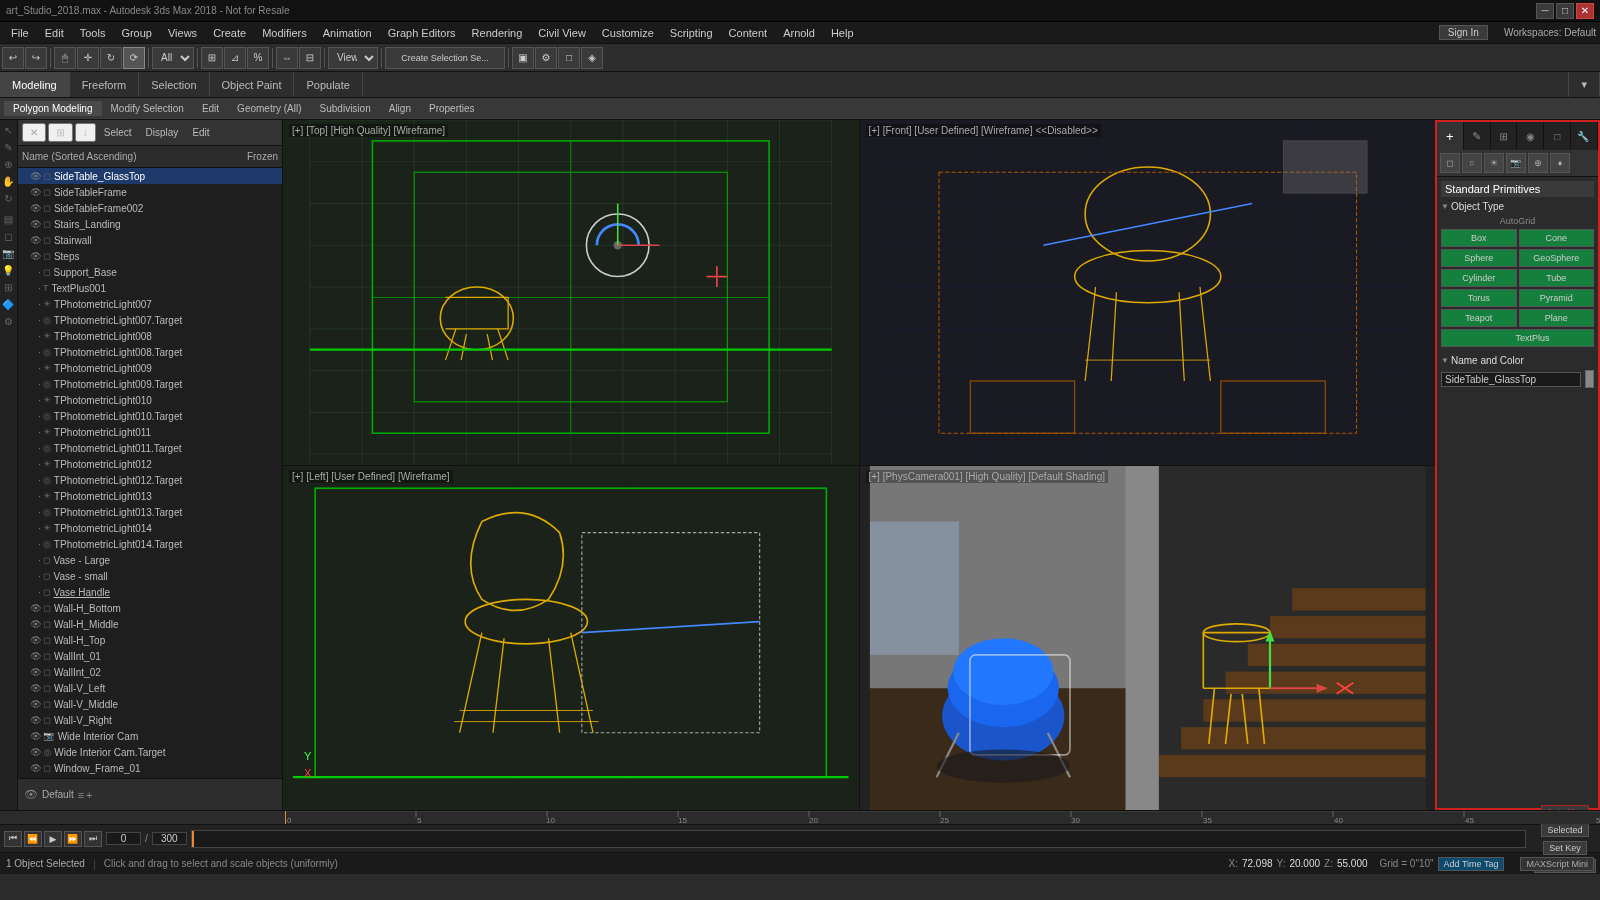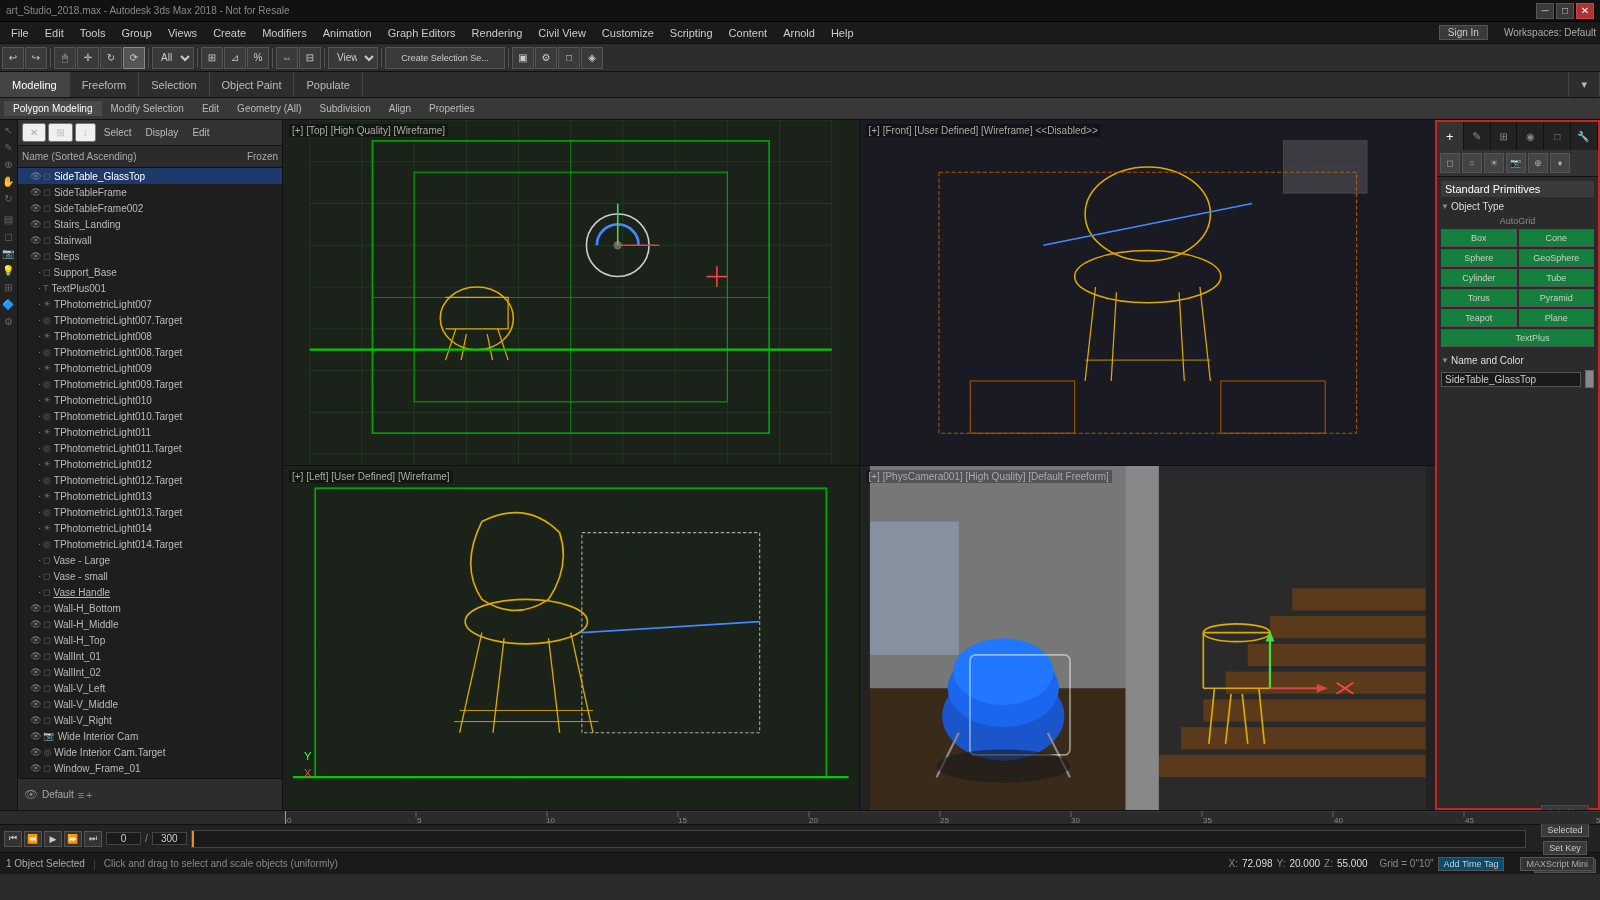--- a/index.html
+++ b/index.html
@@ -608,21 +608,21 @@
         <line x1="0" y1="280" x2="500" y2="280" stroke="#00cc00" stroke-width="2"></line>
 
         <text x="10" y="280" fill="#ff4444" font-size="10">X</text>
         <text x="10" y="265" fill="#44ff44" font-size="10">Y</text>
 
         <line x1="260" y1="150" x2="420" y2="140" stroke="#4488ff" stroke-width="1.5"></line>
       </svg>
     </div>
 
     <div class="viewport">
-      <div class="viewport-label">[+] [PhysCamera001] [High Quality] [Default Freeform]</div>
+      <div class="viewport-label">[+] [PhysCamera001] [High Quality] [Default Shading]</div>
       <svg class="vp-bg" viewBox="0 0 500 310" preserveAspectRatio="xMidYMid meet" style="background:#222;">
 
         <rect x="0" y="200" width="500" height="110" fill="#3a2a1a"></rect>
 
         <rect x="250" y="0" width="250" height="310" fill="#2a2a2a"></rect>
 
         <rect x="260" y="260" width="240" height="20" fill="#5a3a1a"></rect>
         <rect x="280" y="235" width="220" height="20" fill="#5a3a1a"></rect>
         <rect x="300" y="210" width="200" height="20" fill="#5a3a1a"></rect>
         <rect x="320" y="185" width="180" height="20" fill="#5a3a1a"></rect>

